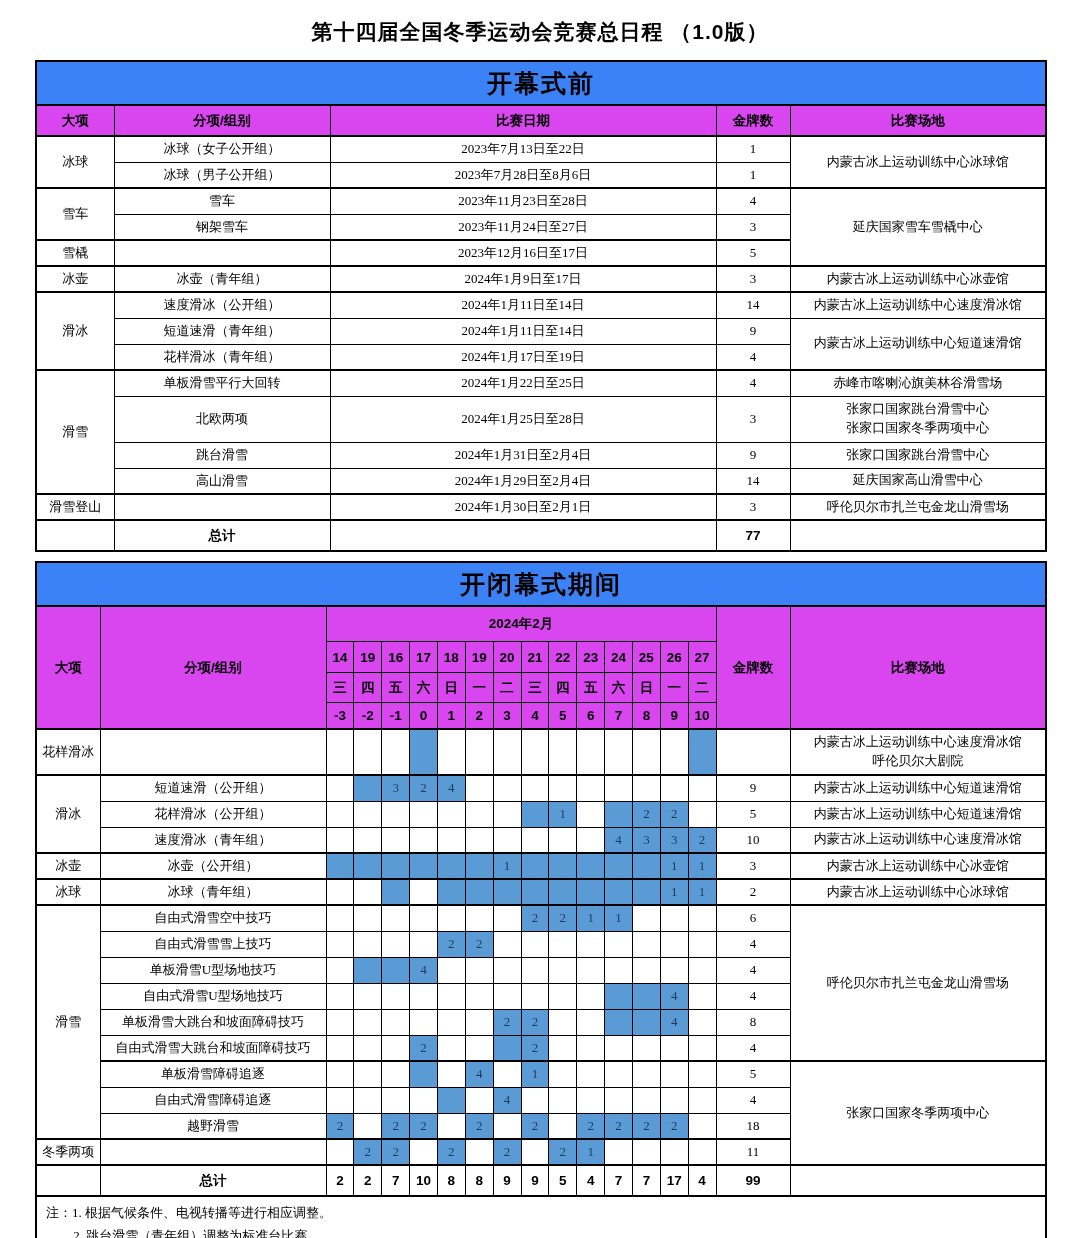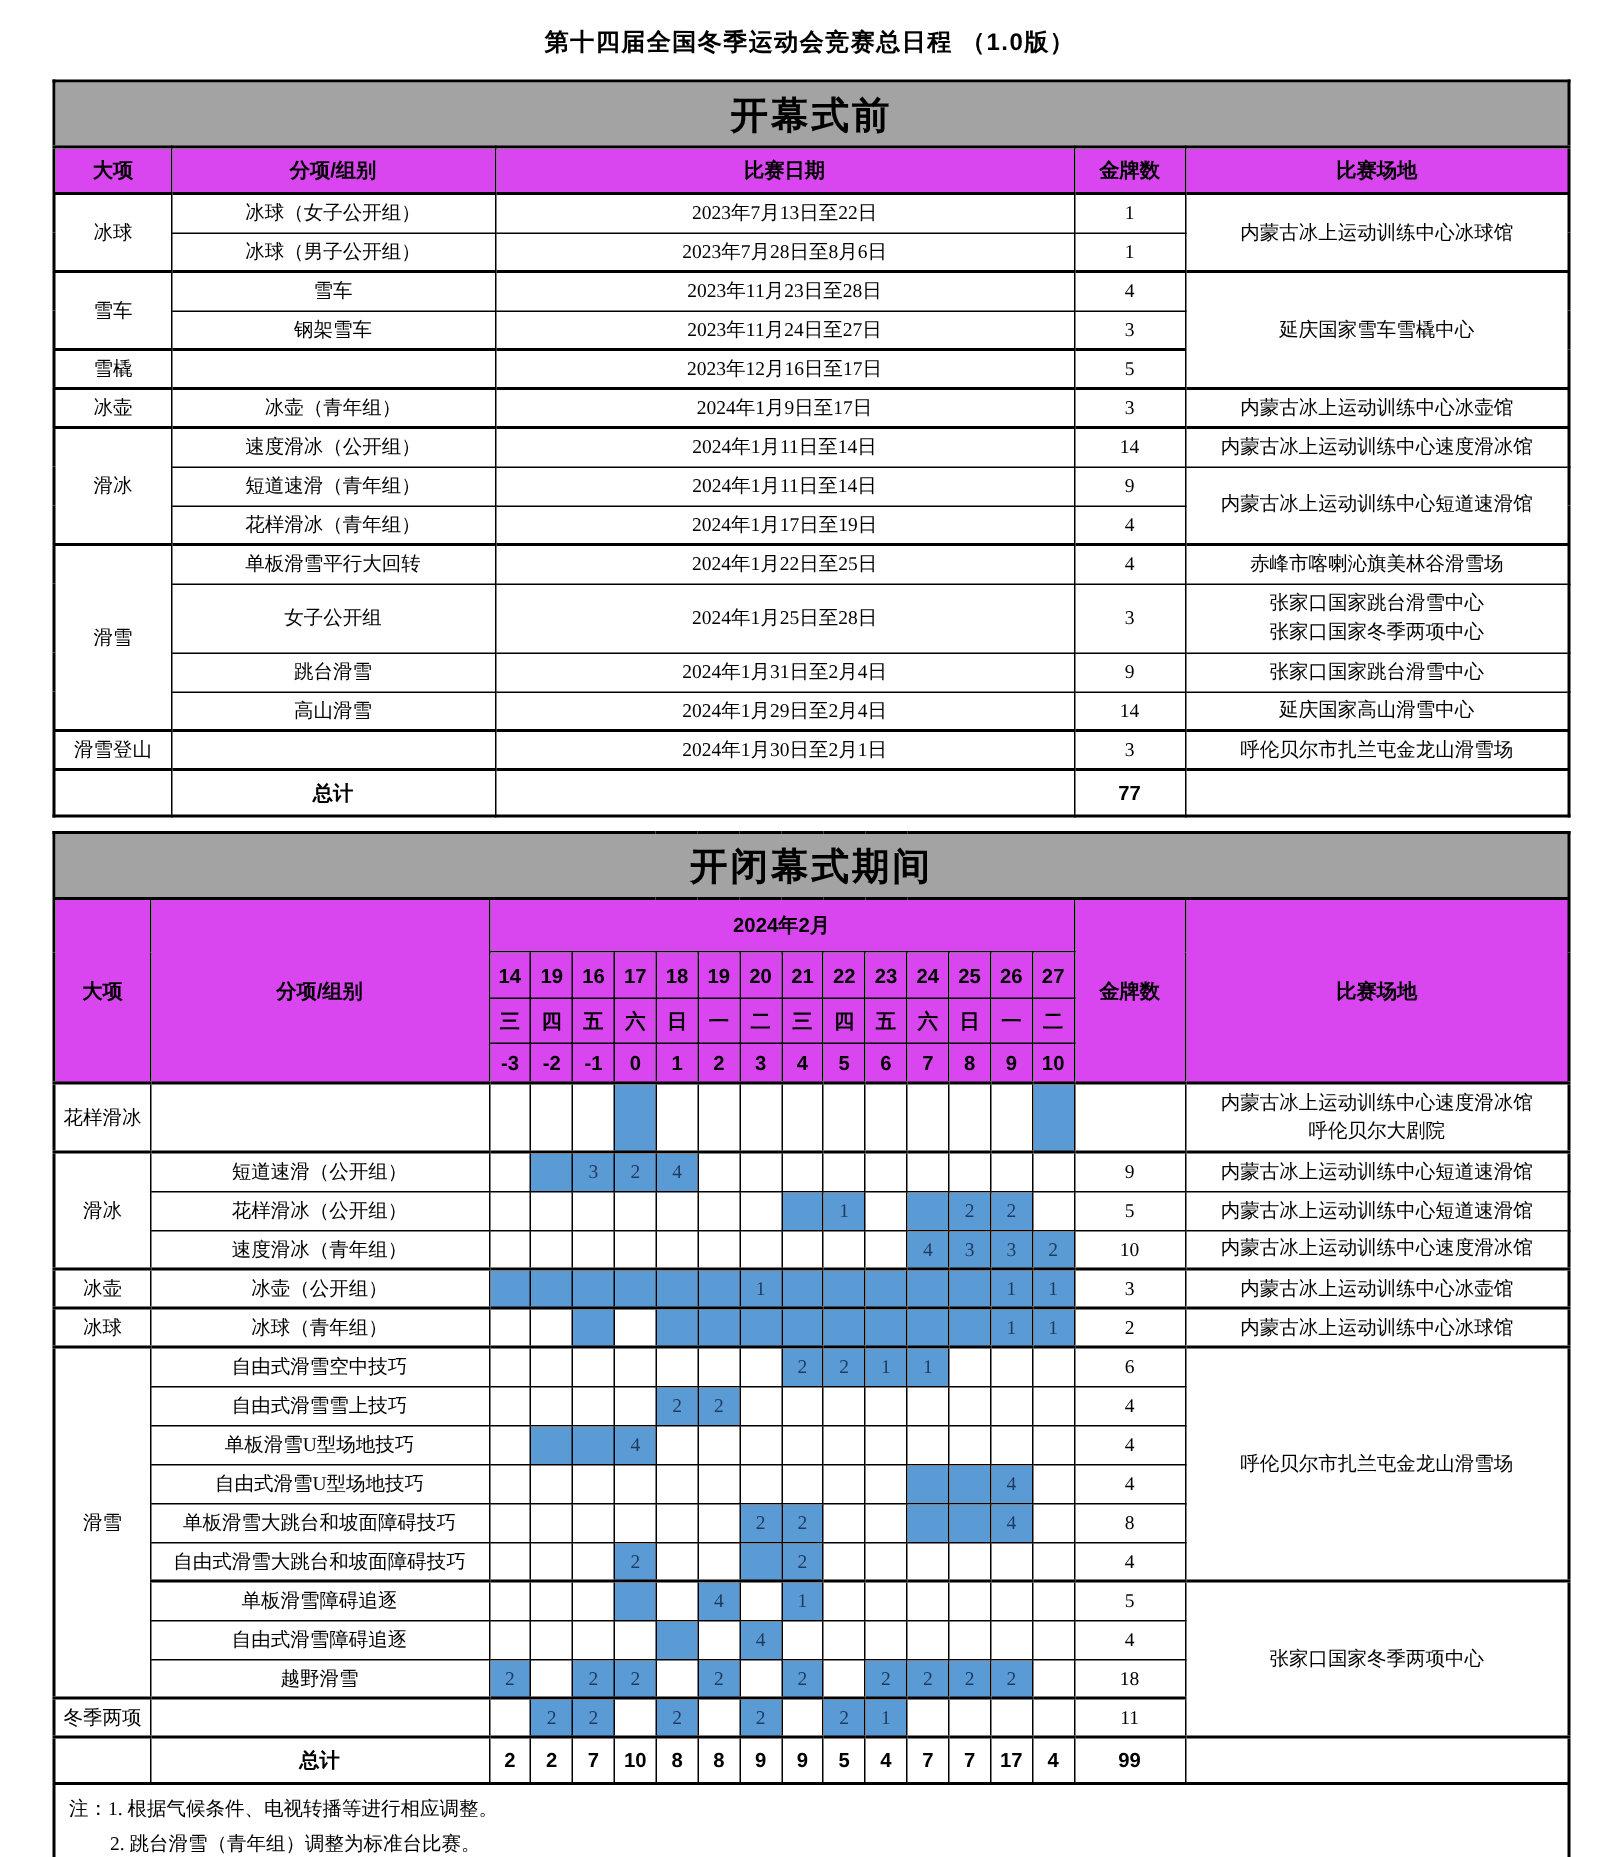--- a/index.html
+++ b/index.html
@@ -6,37 +6,37 @@
   body {
     width:1080px; height:1238px;
     font-family:"Liberation Serif","DejaVu Serif",serif;
     color:#000;
   }
   .wrap { width:1010px; margin:0 auto; }
   h1 {
     margin:18px 0 14px 0;
     text-align:center;
     font-family:"Liberation Sans","DejaVu Sans",sans-serif;
-    font-size:16px; font-weight:bold; letter-spacing:1px;
+    font-size:21px; font-weight:bold; letter-spacing:1px;
   }
   table.tbl {
     border-collapse:collapse; table-layout:fixed;
     width:1010px; border:2px solid #000;
   }
   .tbl td, .tbl th {
     border:1px solid #000;
     font-size:13px; font-weight:normal;
     text-align:center; vertical-align:middle;
     padding:1px 2px; overflow:hidden;
   }
   tr.gs > td, tr.gs > th { border-top:2px solid #000; }
   tr.band > td {
     font-family:"Liberation Sans","DejaVu Sans",sans-serif;
     font-weight:bold; font-size:25px; height:40px;
-    background:#a3a3a3; border-bottom:2px solid #000; letter-spacing:2px;
+    background:#3b82f6; border-bottom:2px solid #000; letter-spacing:2px;
   }
   .hdr-bg { background:#d9d9d9; }
   tr.hdr > th, th.hdr-bg {
     background:#d946ef;
     font-family:"Liberation Sans","DejaVu Sans",sans-serif;
     font-weight:bold; font-size:13.5px;
   }
   .r   { height:26px; }
   .r-tall { height:46px; }
   .venue {
@@ -140,21 +140,21 @@
           <td>4</td>
         </tr>
         <tr class="gs r">
           <td rowspan="4">滑雪</td>
           <td>单板滑雪平行大回转</td>
           <td>2024年1月22日至25日</td>
           <td>4</td>
           <td class="venue">赤峰市喀喇沁旗美林谷滑雪场</td>
         </tr>
         <tr class="r-tall">
-          <td>女子公开组</td>
+          <td>北欧两项</td>
           <td>2024年1月25日至28日</td>
           <td>3</td>
           <td class="venue">张家口国家跳台滑雪中心
 张家口国家冬季两项中心</td>
         </tr>
         <tr class="r">
           <td>跳台滑雪</td>
           <td>2024年1月31日至2月4日</td>
           <td>9</td>
           <td class="venue">张家口国家跳台滑雪中心</td>

